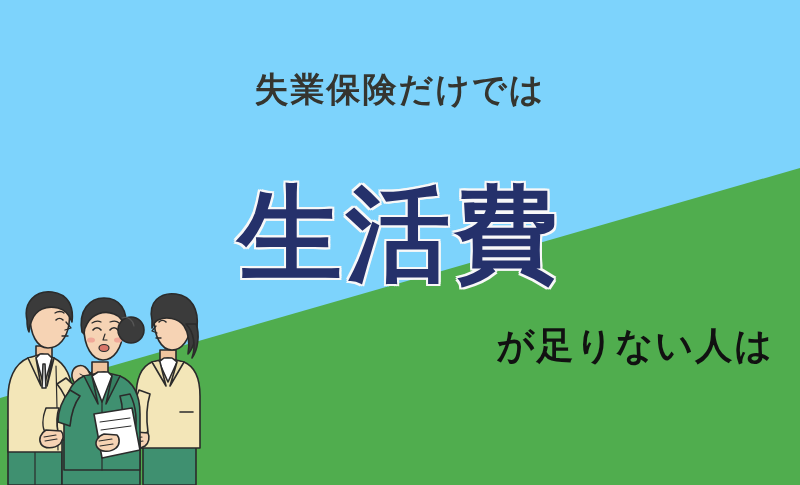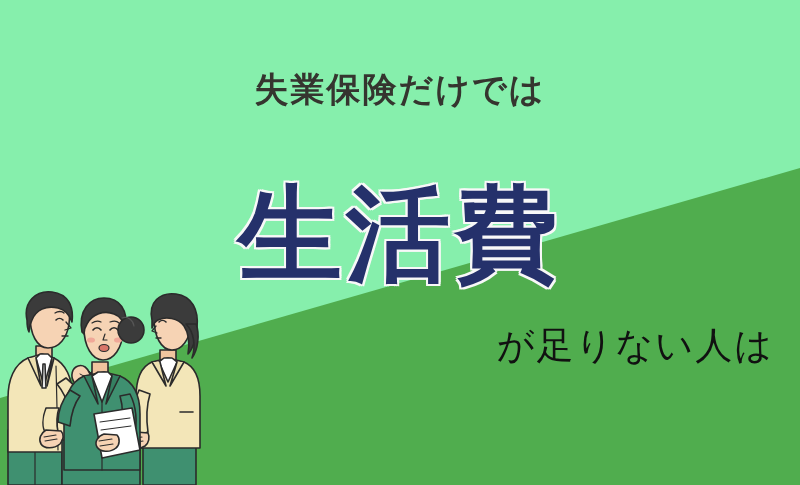--- a/index.html
+++ b/index.html
@@ -58,41 +58,41 @@
        2px 2px 0 #f8f8f8, -2px -2px 0 #f8f8f8,
        2px -2px 0 #f8f8f8, -2px 2px 0 #f8f8f8;
   }
 
   .headline-bottom {
     position: absolute;
     right: 26px;
     top: 318px;
     text-align: left;
     font-size: 37px;
-    font-weight: 400;
+    font-weight: 700;
     letter-spacing: 2px;
     color: #111111;
     line-height: 1.5;
     white-space: nowrap;
   }
   .headline-bottom .ln { display: block; }
 
   
   .illustration {
     position: absolute;
     left: 0;
     bottom: 0;
     width: 225px;
     height: 195px;
   }
 </style>
 </head>
 <body>
 
-<div id="banner" style="width: 800px; height: 485px; background: #86efac;">
+<div id="banner" style="width: 800px; height: 485px; background: #7dd3fc;">
 
   <svg class="green-band" viewBox="0 0 800 485" preserveAspectRatio="none" aria-hidden="true">
     <polygon id="band-poly" points="800,168 800,485 0,485 0,398" fill="#50ad4e"></polygon>
   </svg>
 
   <div class="headline-top" style="color: rgb(53, 53, 47);">失業保険だけでは</div>
 
   <div class="headline-main" style="color: rgb(37, 49, 107);">生活費</div>
 
   <div class="headline-bottom" style="color: rgb(17, 17, 17);">

